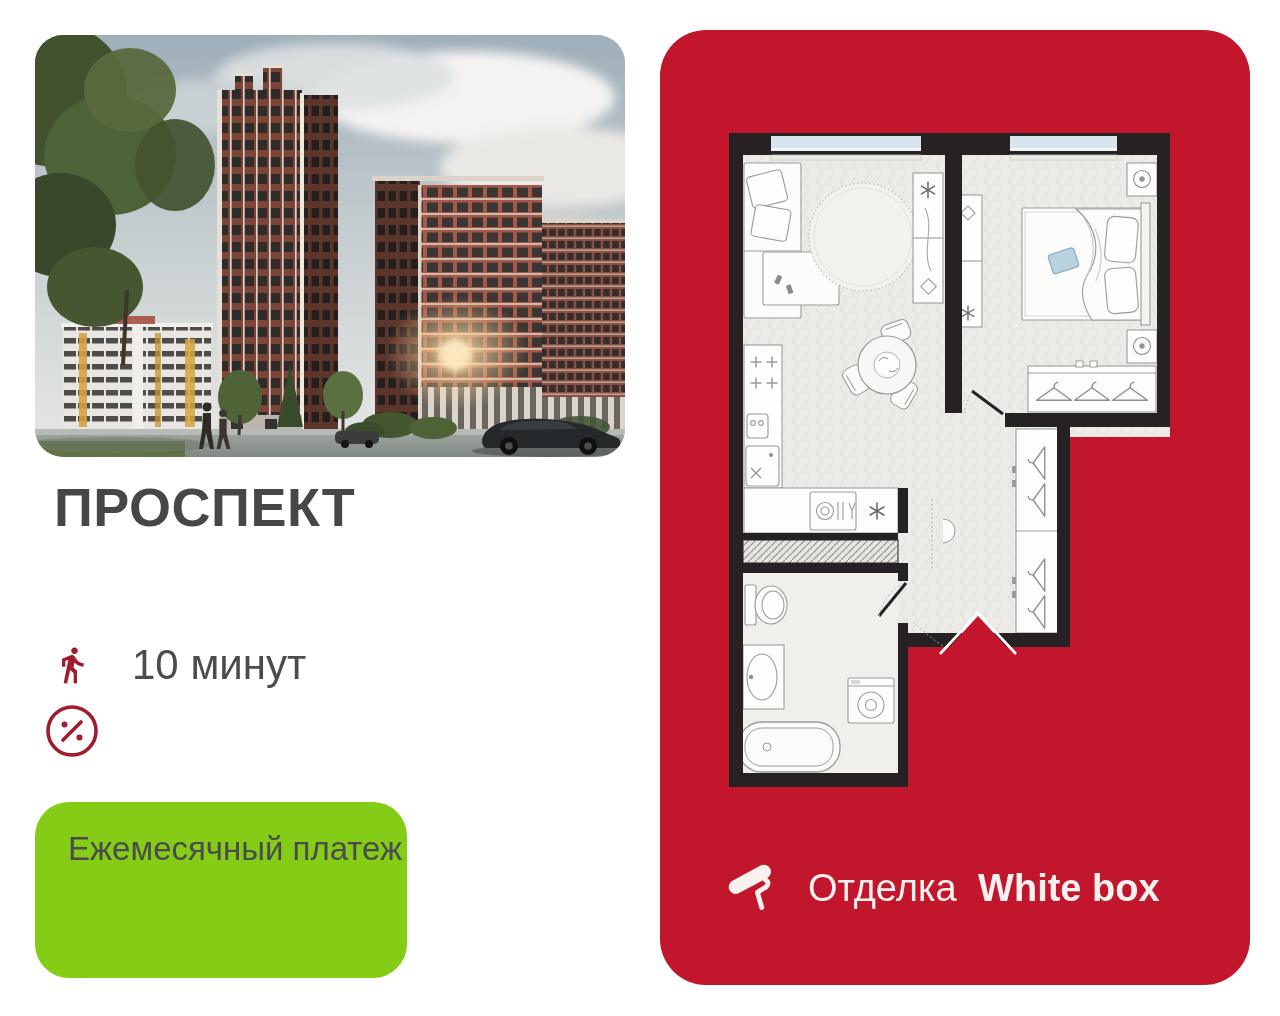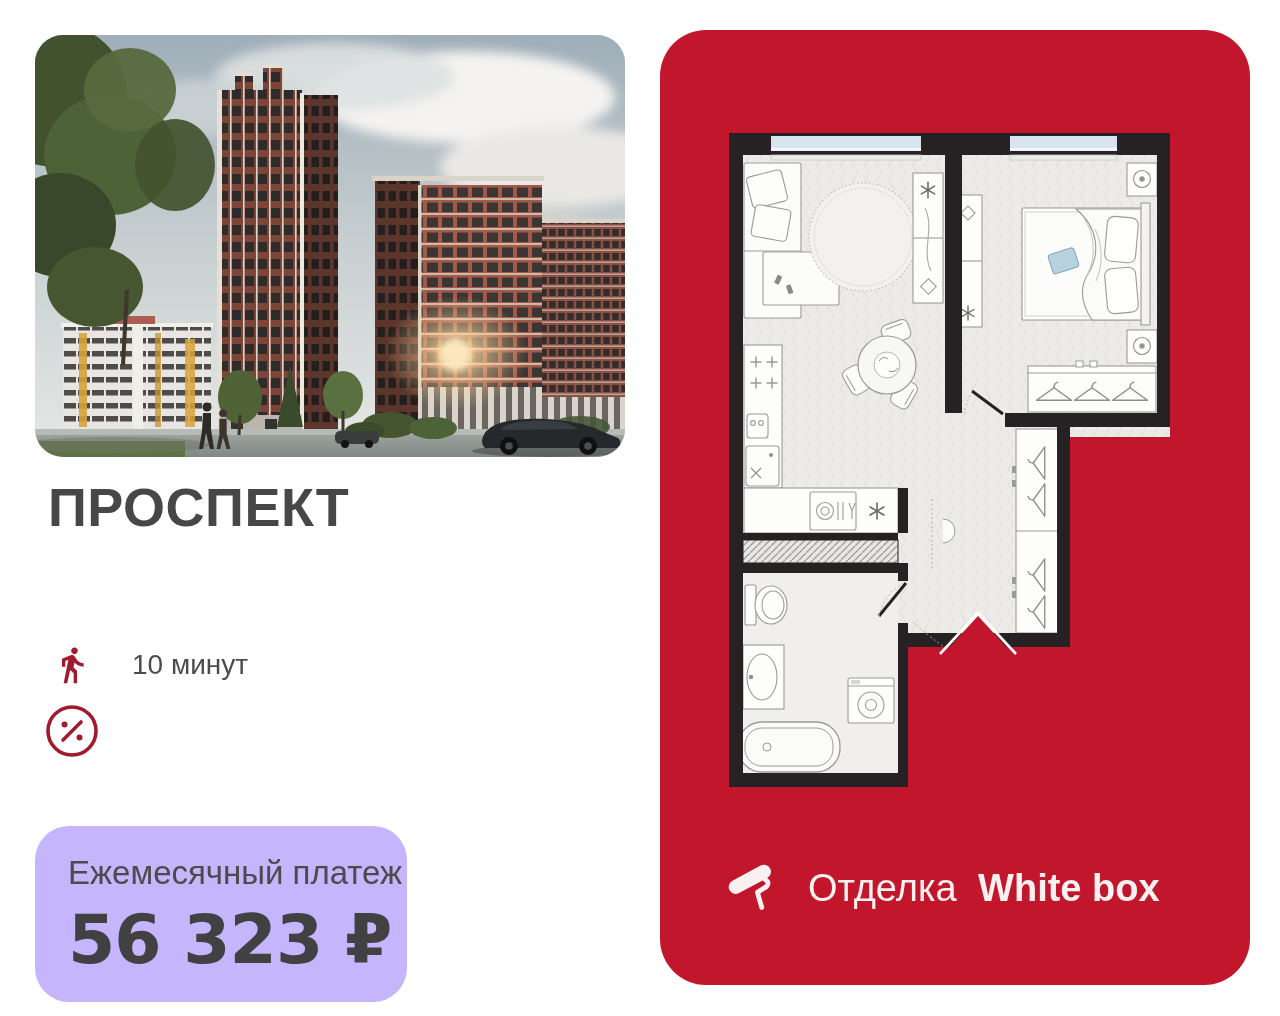--- a/index.html
+++ b/index.html
@@ -6,36 +6,36 @@
   body{
     width:1280px;height:1016px;position:relative;overflow:hidden;
     background:#ffffff;font-family:"Liberation Sans",sans-serif;
   }
   .photo{
     position:absolute;left:35px;top:35px;width:590px;height:422px;
     border-radius:28px;overflow:hidden;background:#C3CCD0;
   }
   .photo svg{display:block;}
   .title{
-    position:absolute;left:48px;top:476px;margin:0;
+    position:absolute;left:54px;top:476px;margin:0;
     font-size:54px;line-height:62px;font-weight:700;color:#474747;letter-spacing:.5px;
   }
   .title span{display:block;}
   .feature{
     position:absolute;left:44px;display:flex;align-items:center;
-    color:#4C4C4E;font-size:28px;
+    color:#4C4C4E;font-size:42px;
   }
   .f1{top:636px;}
   .f2{top:702px;}
   .ficon{width:56px;height:58px;display:flex;align-items:center;justify-content:center;flex:0 0 56px;}
   .ftext{margin-left:32px;white-space:nowrap;}
   .ftext b{font-weight:700;}
   .payment{
-    position:absolute;left:35px;top:826px;width:372px;height:176px;
-    background:#c4b5fd;border-radius:34px;box-sizing:border-box;
+    position:absolute;left:35px;top:802px;width:372px;height:176px;
+    background:#84cc16;border-radius:34px;box-sizing:border-box;
     padding:28px 0 0 33px;
   }
   .pay-label{font-size:33px;color:#4B4B4D;}
   .pay-amount{
     font-size:68px;font-weight:700;color:#414042;margin-top:8px;letter-spacing:-1px;
     font-family:"DejaVu Sans","Liberation Sans",sans-serif;
   }
   .plan-card{
     position:absolute;left:660px;top:30px;width:590px;height:955px;
     background:#C1162C;border-radius:46px;
@@ -228,21 +228,20 @@
       <circle cx="28" cy="28" r="24" stroke="#A01B2D" stroke-width="3.6"></circle>
       <line x1="19" y1="37" x2="37" y2="19" stroke="#A01B2D" stroke-width="3.6" stroke-linecap="round"></line>
       <circle cx="20.5" cy="21.5" r="3" fill="#A01B2D"></circle>
       <circle cx="35.5" cy="34.5" r="3" fill="#A01B2D"></circle>
     </svg>
   </span>
 </div>
 
 <div class="payment">
   <div class="pay-label">Ежемесячный платеж</div>
-  <div class="pay-amount">56 323 ₽</div>
 </div>
 
 <div class="plan-card">
 
 <svg class="plan-svg" viewBox="0 0 441 654" xmlns="http://www.w3.org/2000/svg">
   <defs>
     <pattern id="herr" width="16" height="12" patternUnits="userSpaceOnUse" patternTransform="rotate(90)">
       <rect width="16" height="12" fill="#ECEBE7"></rect>
       <path d="M0,9 L8,3 L16,9" fill="none" stroke="#DEDDD8" stroke-width="1"></path>
     </pattern>

